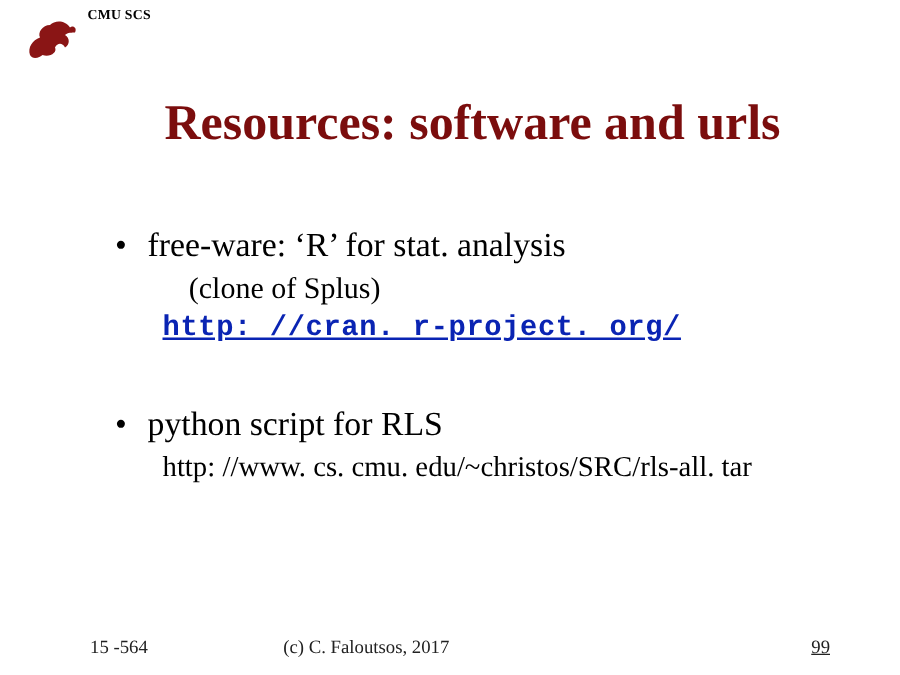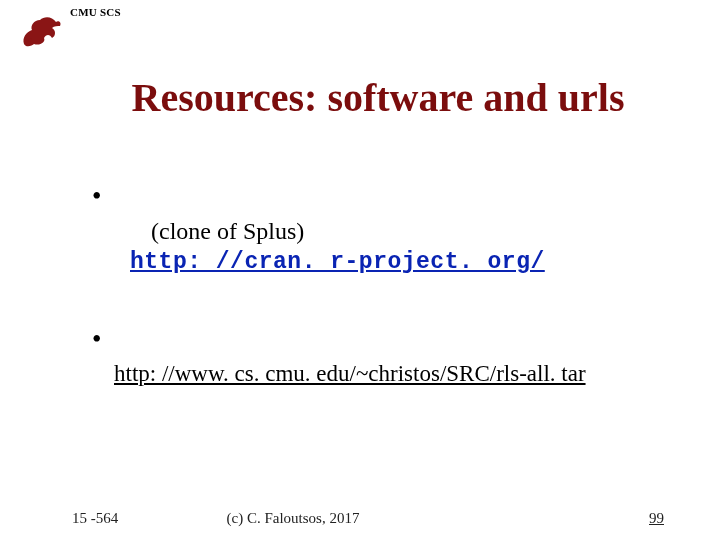--- a/index.html
+++ b/index.html
@@ -6,21 +6,21 @@
     html, body { width: 720px; height: 540px; background: #fff; font-family: "Times New Roman", Times, serif; color: #000; }
     .slide { position: relative; width: 720px; height: 540px; }
     .logo { position: absolute; left: 18px; top: 12px; width: 46px; height: 38px; }
     .header-label { position: absolute; left: 70px; top: 6px; font-size: 11px; font-weight: bold; letter-spacing: 0.02em; color: #000; }
     .title { position: absolute; top: 74px; left: 0; width: 720px; text-align: center; font-size: 40px; font-weight: bold; color: #7b0d0d; font-family: "Times New Roman", Times, serif; margin-left: 18px; }
     .body { position: absolute; top: 180px; left: 92px; width: 570px; }
     .bullet { display: flex; align-items: flex-start; font-size: 27px; line-height: 1.25; margin-bottom: 2px; }
     .bullet .dot { width: 26px; flex-shrink: 0; text-align: left; }
     .sub { margin-left: 59px; font-size: 24px; line-height: 1.3; }
     .url-link { font-family: "Courier New", Courier, monospace; font-size: 23px; font-weight: bold; color: #0a24b3; text-decoration: underline; letter-spacing: 0.5px; display: inline-block; margin-top: 2px; margin-left: 38px; }
-    .url-plain { margin-left: 22px; font-size: 23px; line-height: 1.3; margin-top: 2px; text-decoration: underline; }
+    .url-plain { margin-left: 38px; font-size: 23px; line-height: 1.3; margin-top: 2px; }
     .section2 { margin-top: 48px; }
     .footer { position: absolute; bottom: 30px; left: 0; width: 720px; font-size: 15px; color: #222; }
     .f-left { position: absolute; left: 72px; }
     .f-center { position: absolute; left: 0; width: 586px; text-align: center; }
     .f-right { position: absolute; right: 56px; text-decoration: underline; }
   </style>
 </head>
 <body>
 
 <div class="slide">
@@ -34,28 +34,30 @@
 
   <div class="header-label">CMU SCS</div>
 
   <h1 class="title">Resources: software and urls</h1>
 
   <div class="body">
 
     <div>
       <div class="bullet">
         <span class="dot">•</span>
+        <span>free-ware: ‘R’ for stat. analysis</span>
       </div>
       <div class="sub">(clone of Splus)</div>
       <a class="url-link">http: //cran. r-project. org/</a>
     </div>
 
     <div class="section2">
       <div class="bullet">
         <span class="dot">•</span>
+        <span>python script for RLS</span>
       </div>
       <div class="url-plain">http: //www. cs. cmu. edu/~christos/SRC/rls-all. tar</div>
     </div>
 
   </div>
 
   <div class="footer">
     <span class="f-left">15 -564</span>
     <span class="f-center">(c) C. Faloutsos, 2017</span>
     <span class="f-right">99</span>

